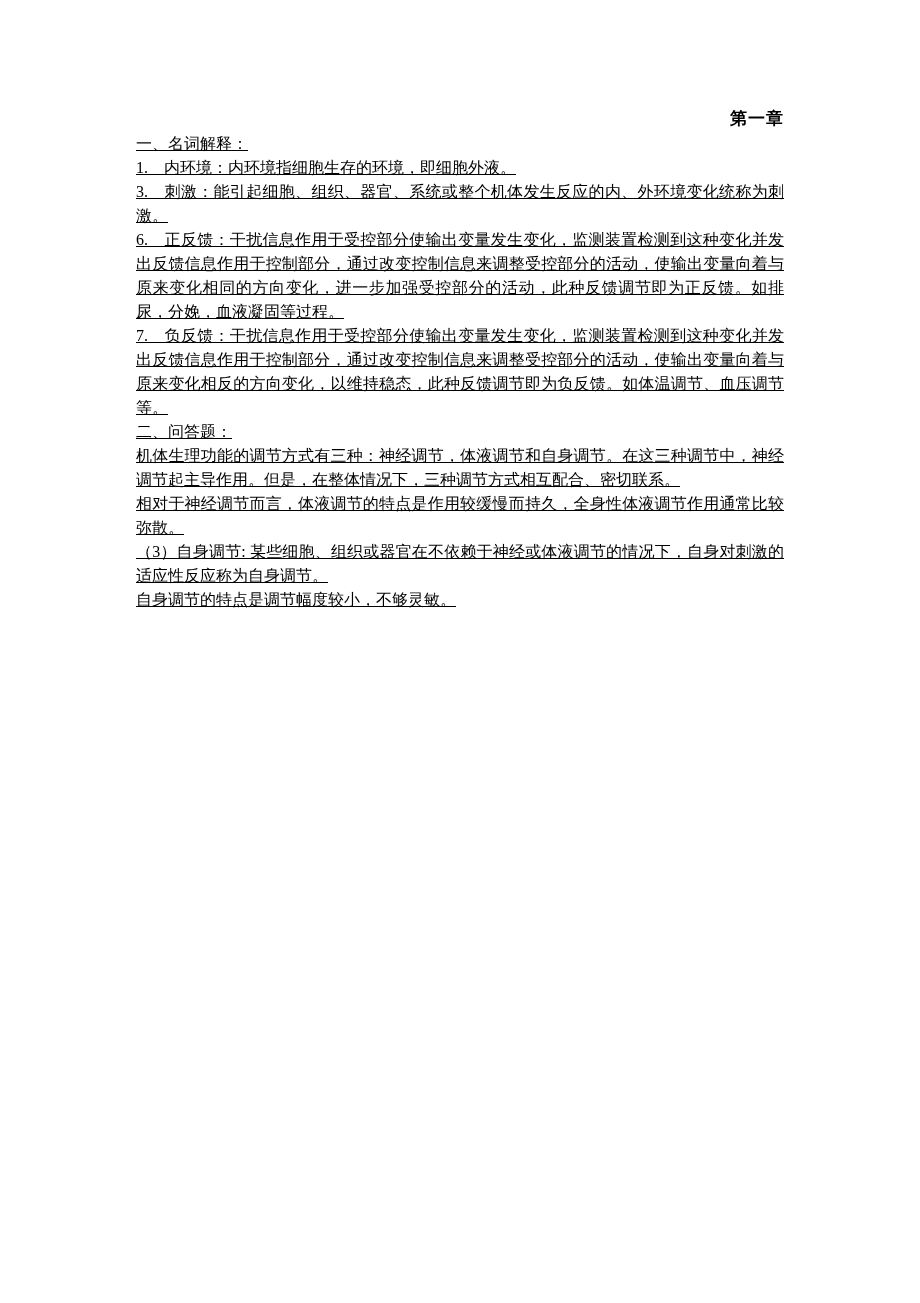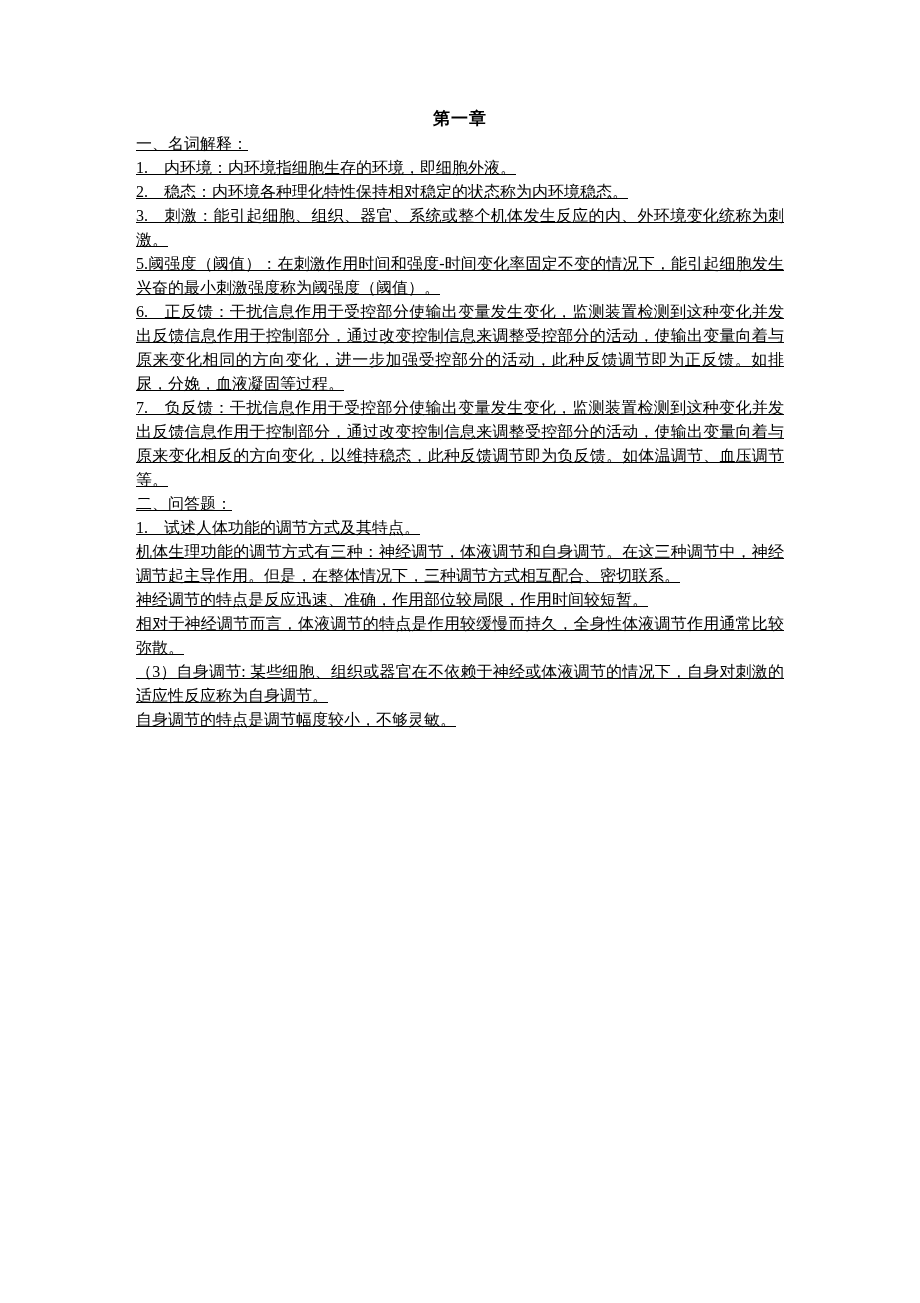--- a/index.html
+++ b/index.html
@@ -17,44 +17,40 @@
     width: 648px;
     margin: 0 auto;
     padding-top: 106px;
     color: #000000;
     font-size: 16px;
     line-height: 24px;
   }
   .title {
     font-size: 17px;
     font-weight: bold;
-    text-align: center;
+    text-align: right;
     line-height: 26px;
     letter-spacing: 1px;
   }
   .para {
     text-align: justify;
     word-break: break-all;
     text-decoration: underline;
   }
 </style>
 </head>
 <body>
 
 <div class="page">
   <div class="content">
     <h1 class="title">第一章</h1>
     <p class="para">一、名词解释：</p>
     <p class="para">1.　内环境：内环境指细胞生存的环境，即细胞外液。</p>
-    <p class="para">2.　稳态：内环境各种理化特性保持相对稳定的状态称为内环境稳态。</p>
     <p class="para">3.　刺激：能引起细胞、组织、器官、系统或整个机体发生反应的内、外环境变化统称为刺激。</p>
-    <p class="para">5.阈强度（阈值）：在刺激作用时间和强度-时间变化率固定不变的情况下，能引起细胞发生兴奋的最小刺激强度称为阈强度（阈值）。</p>
     <p class="para">6.　正反馈：干扰信息作用于受控部分使输出变量发生变化，监测装置检测到这种变化并发出反馈信息作用于控制部分，通过改变控制信息来调整受控部分的活动，使输出变量向着与原来变化相同的方向变化，进一步加强受控部分的活动，此种反馈调节即为正反馈。如排尿，分娩，血液凝固等过程。</p>
     <p class="para">7.　负反馈：干扰信息作用于受控部分使输出变量发生变化，监测装置检测到这种变化并发出反馈信息作用于控制部分，通过改变控制信息来调整受控部分的活动，使输出变量向着与原来变化相反的方向变化，以维持稳态，此种反馈调节即为负反馈。如体温调节、血压调节等。</p>
     <p class="para">二、问答题：</p>
-    <p class="para">1.　试述人体功能的调节方式及其特点。</p>
     <p class="para">机体生理功能的调节方式有三种：神经调节，体液调节和自身调节。在这三种调节中，神经调节起主导作用。但是，在整体情况下，三种调节方式相互配合、密切联系。</p>
-    <p class="para">神经调节的特点是反应迅速、准确，作用部位较局限，作用时间较短暂。</p>
     <p class="para">相对于神经调节而言，体液调节的特点是作用较缓慢而持久，全身性体液调节作用通常比较弥散。</p>
     <p class="para">（3）自身调节: 某些细胞、组织或器官在不依赖于神经或体液调节的情况下，自身对刺激的适应性反应称为自身调节。</p>
     <p class="para">自身调节的特点是调节幅度较小，不够灵敏。</p>
   </div>
 </div>
 
 </body></html>

